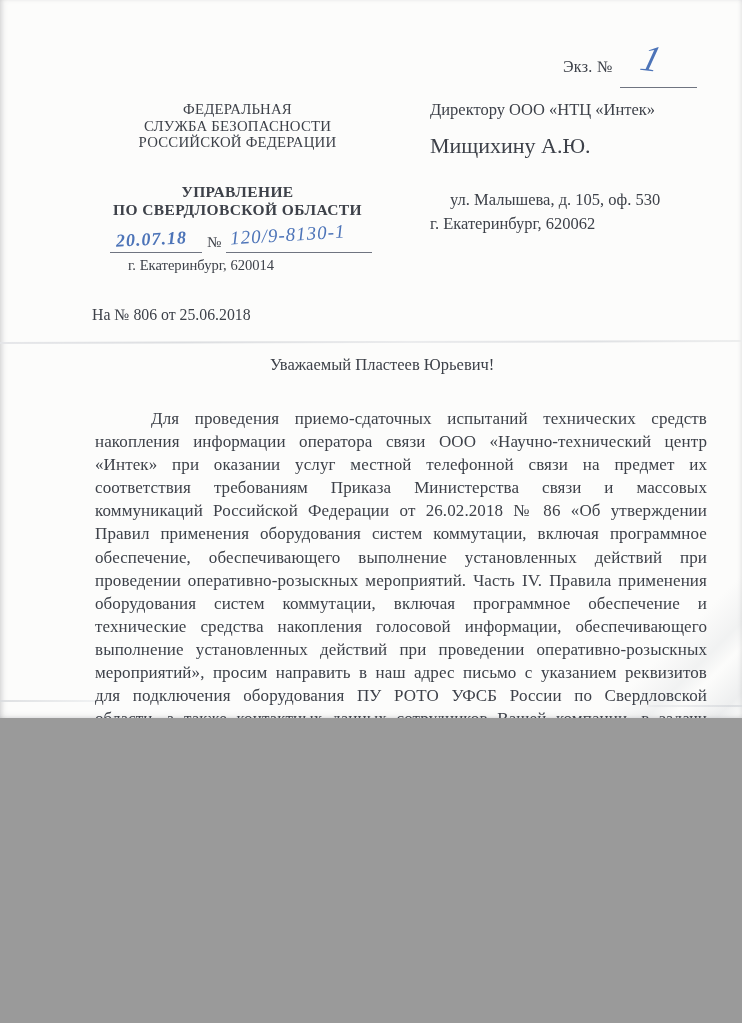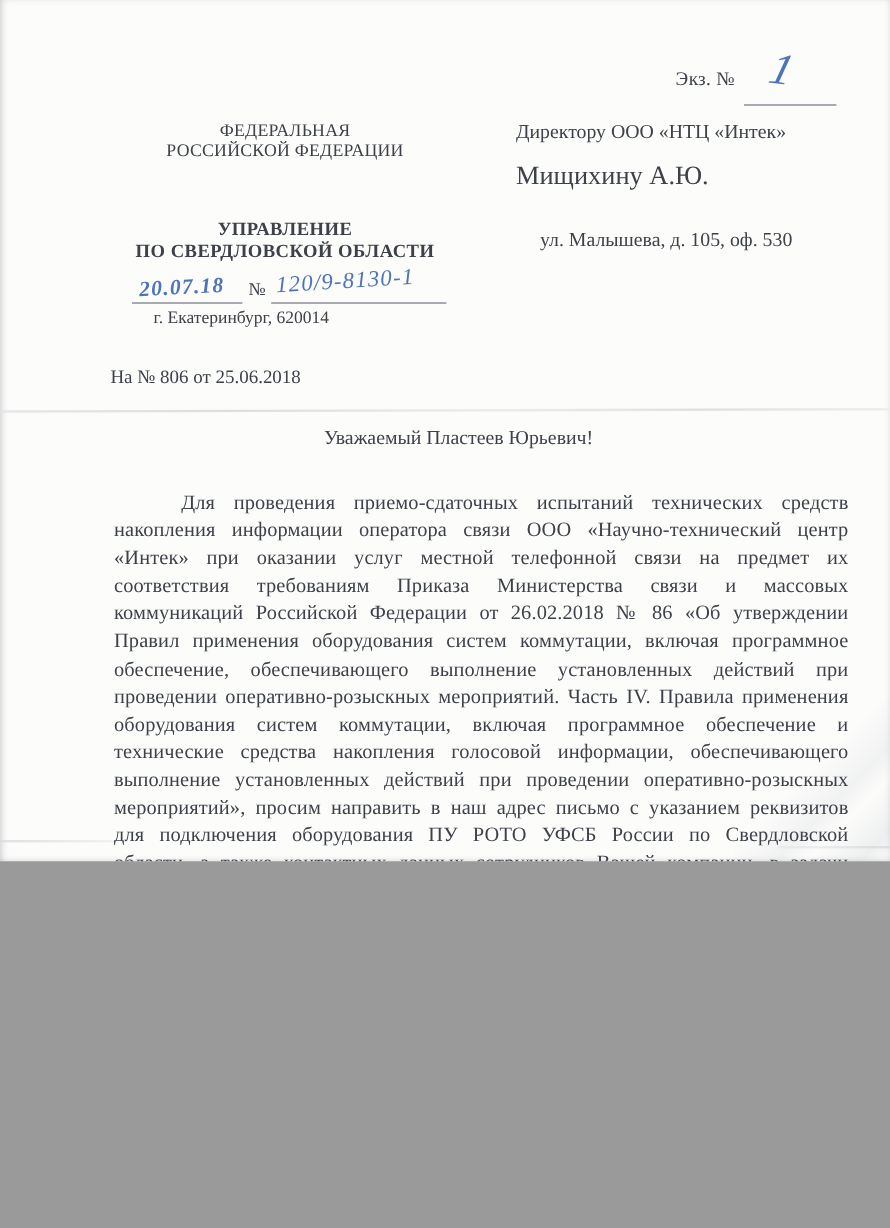--- a/index.html
+++ b/index.html
@@ -63,37 +63,39 @@
 <body>
 
 <div class="page">
 
   <span class="abs copy-label">Экз. №</span>
   <span class="abs pen copy-number">1</span>
   <span class="abs copy-line"></span>
 
   <div class="abs org-block">
     <div>ФЕДЕРАЛЬНАЯ</div>
+    <div>СЛУЖБА БЕЗОПАСНОСТИ</div>
     <div>РОССИЙСКОЙ ФЕДЕРАЦИИ</div>
   </div>
   <div class="abs division-block">
     <div>УПРАВЛЕНИЕ</div>
     <div>ПО СВЕРДЛОВСКОЙ ОБЛАСТИ</div>
   </div>
 
   <span class="abs pen hw-date">20.07.18</span>
   <span class="abs date-line"></span>
   <span class="abs number-label">№</span>
   <span class="abs pen hw-number">120/9-8130-1</span>
   <span class="abs number-line"></span>
   <span class="abs city-line">г. Екатеринбург, 620014</span>
 
   <span class="abs addr-1">Директору ООО «НТЦ «Интек»</span>
   <span class="abs addr-2">Мищихину А.Ю.</span>
   <span class="abs addr-3">ул. Малышева, д. 105, оф. 530</span>
+  <span class="abs addr-4">г. Екатеринбург, 620062</span>
 
   <span class="abs reference">На № 806 от 25.06.2018</span>
 
   <div class="abs crease-1"></div>
   <div class="abs crease-2"></div>
   <div class="abs crease-3"></div>
   <div class="abs corner-smudge"></div>
   <div class="abs speck"></div>
 
   <span class="abs salutation">Уважаемый Пластеев Юрьевич!</span>

